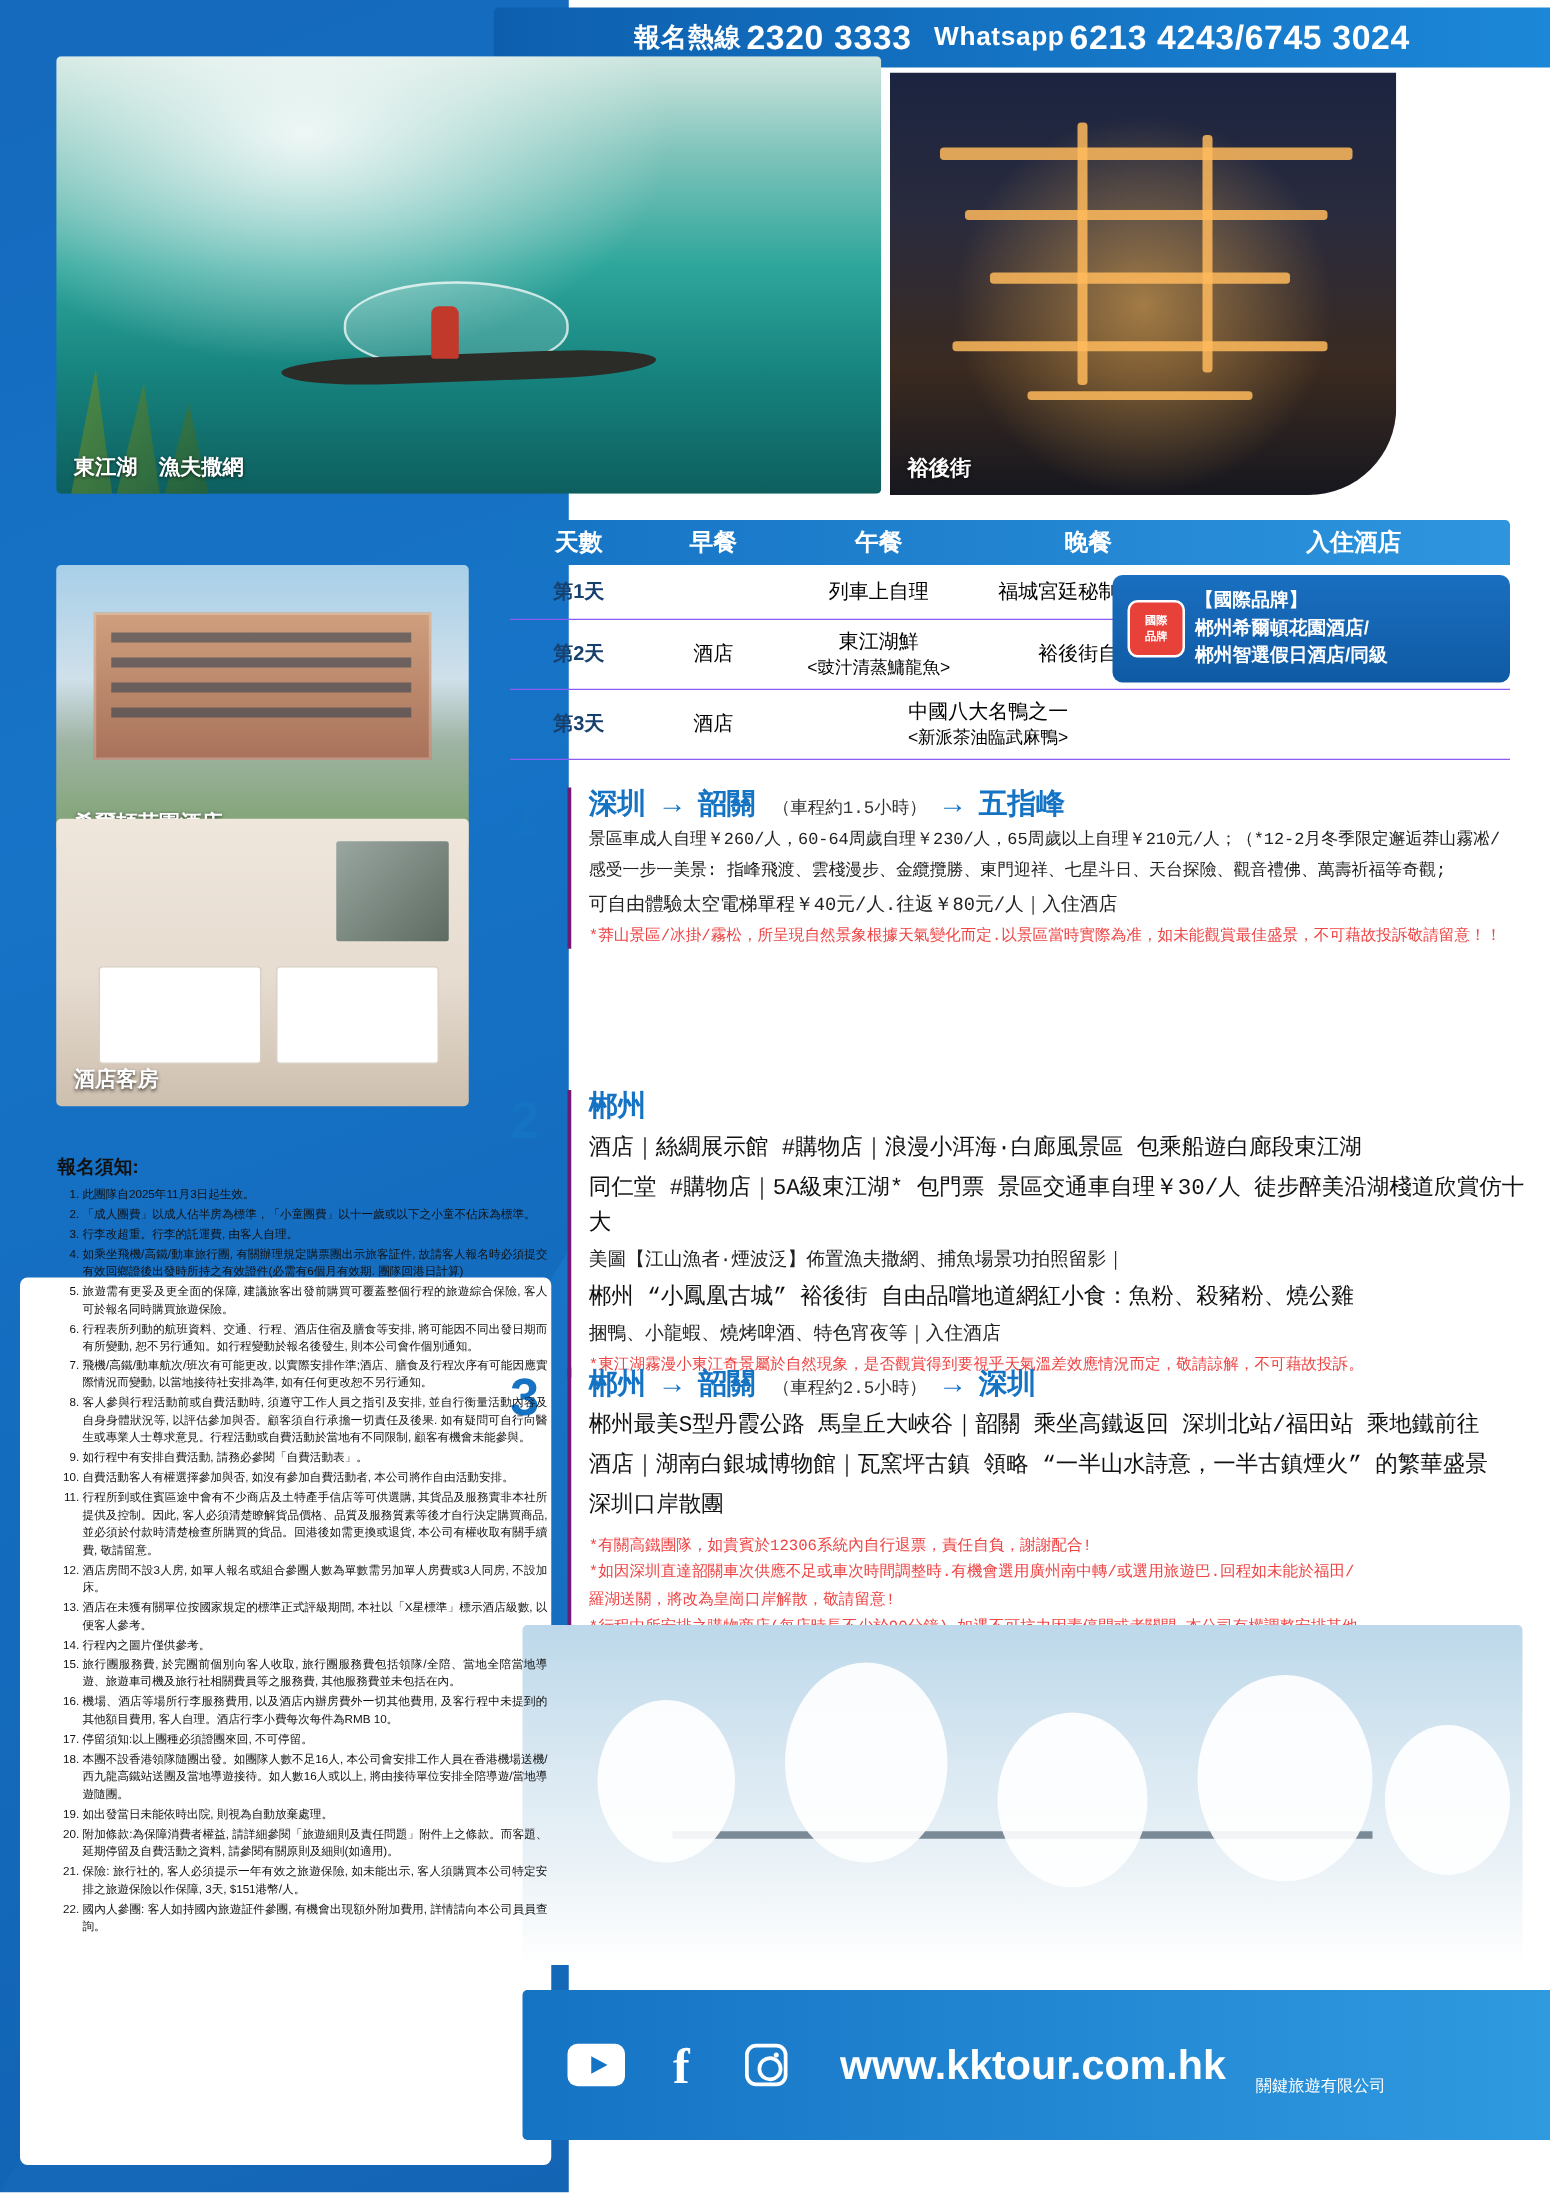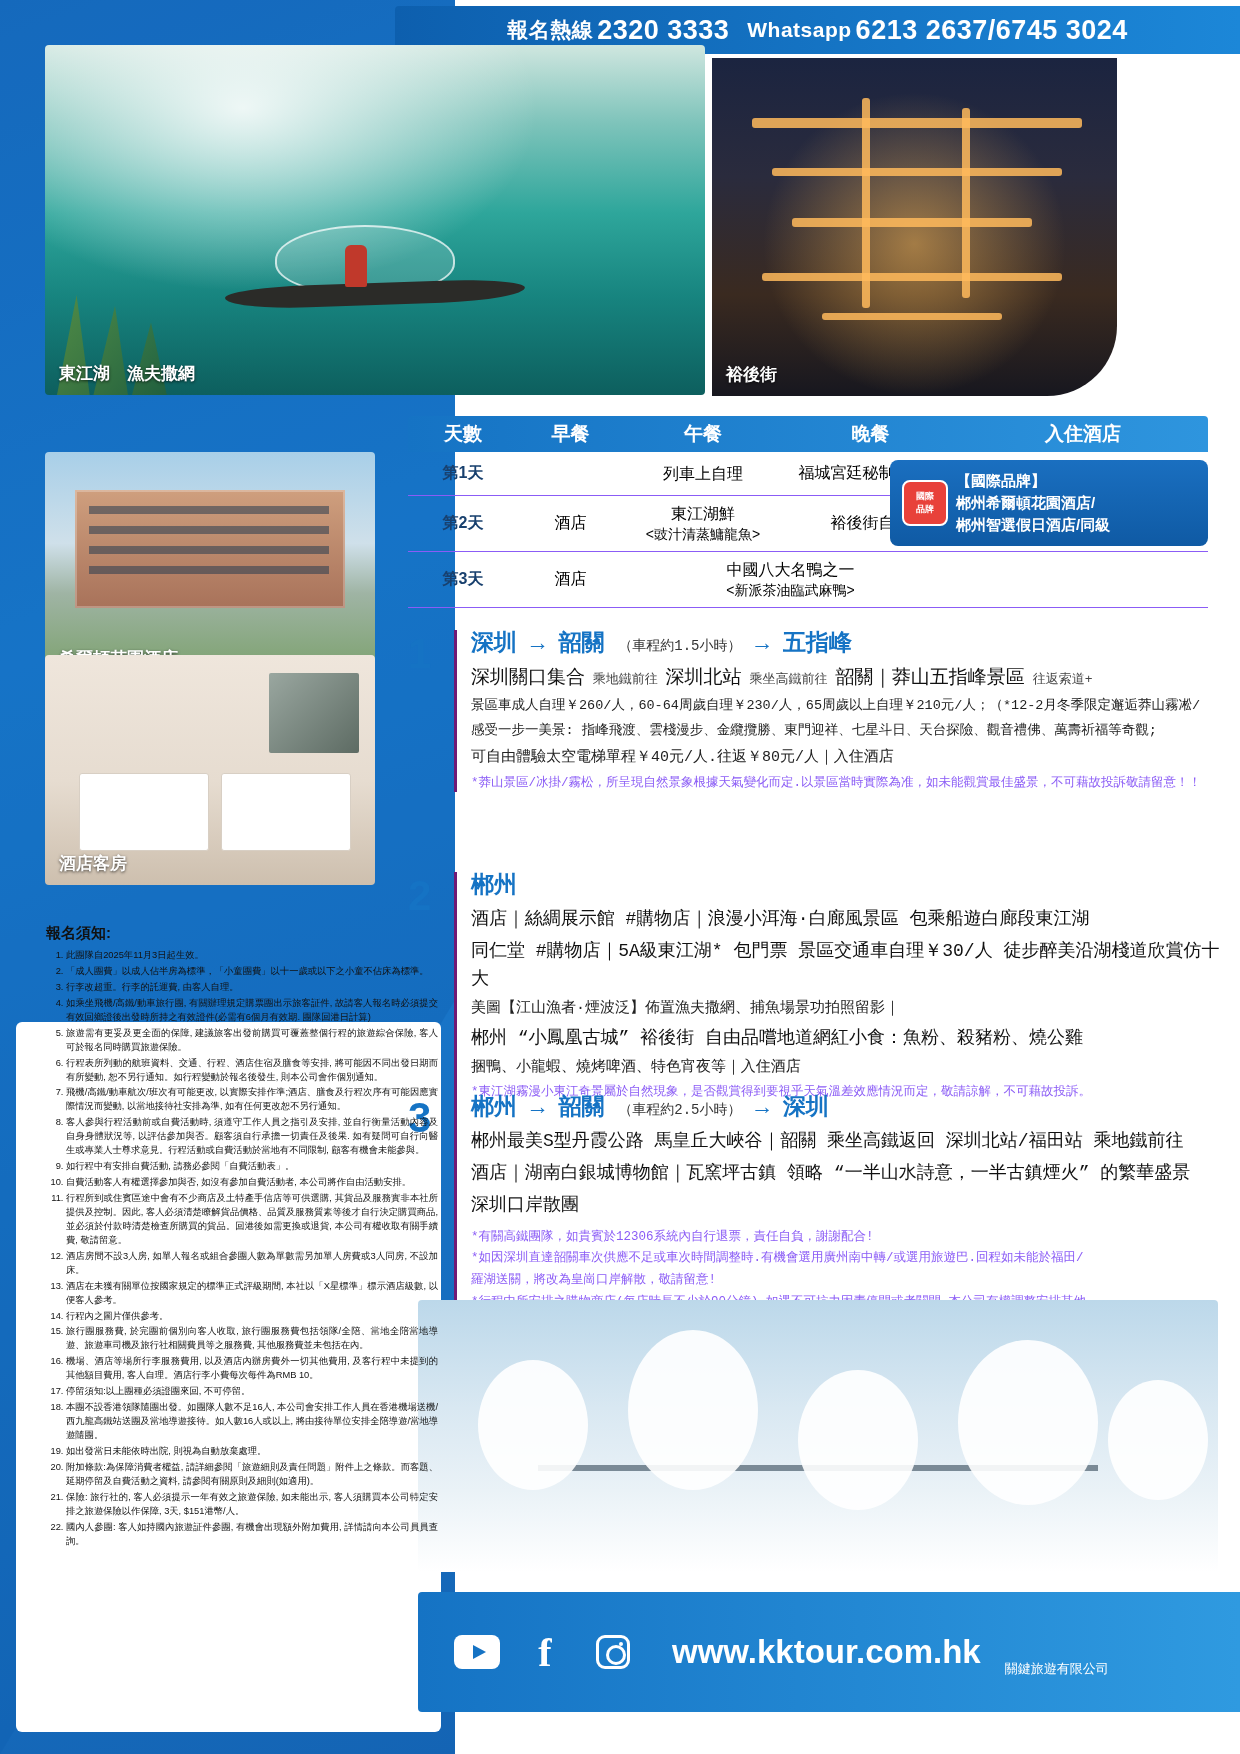--- a/index.html
+++ b/index.html
@@ -127,21 +127,21 @@
   .day-num{
     position:absolute; left:0; top:0; font-size:42px; font-weight:bold; color:#1573c4;
   }
   .day-body{ margin-left:46px; border-left:3px solid #701a75; padding-left:14px;font-family:Liberation Mono, monospace; }
   .day-title{ font-size:23px; font-weight:bold; color:#1573c4; line-height:1.3; }
   .day-title .small{ font-size:14px; color:#333; font-weight:normal;}
   .day-title .arrow{ color:#1573c4; }
   .line{ font-size:17px; color:#111; line-height:1.55; margin-top:4px; }
   .line .sm{ font-size:13px; color:#444; }
   .sub{ font-size:13.5px; color:#222; line-height:1.7; margin-top:2px;}
-  .redline{ font-size:12.5px; color:#8b5cf6; line-height:1.5; margin-top:3px;}
+  .redline{ font-size:12.5px; color:#ef4444; line-height:1.5; margin-top:3px;}
 
   
   .notes { position:absolute; left:46px; top:924px; width:392px; color:#111; }
   .notes h4{ font-size:15px; margin:0 0 6px 0; }
   .notes ol{ margin:0; padding-left:20px; }
   .notes li{ font-size:9.3px; line-height:1.5; margin-bottom:2px; text-align:justify; }
 
   
   .footer{
     position:absolute; left:418px; top:1592px; width:822px; height:120px;
@@ -162,21 +162,21 @@
 <body>
 
 <div class="left-bg"></div>
 <div class="left-bg-inner"></div>
 <div class="white-notes"></div>
 
 <div class="hotline">
   <span class="t1">報名熱線</span>
   <span class="t2">2320 3333</span>
   <span class="t3">Whatsapp</span>
-  <span class="t4">6213 2637/6745 3024</span>
+  <span class="t4">6213 4243/6745 3024</span>
 </div>
 
 <div class="photo p1">
   <div class="reed"></div>
   <div class="net"></div>
   <div class="boat"></div>
   <div class="person"></div>
   <div class="cap">東江湖　漁夫撒網</div>
 </div>
 
@@ -258,23 +258,20 @@
 <div class="day d1">
   <div class="day-num">1</div>
   <div class="day-body">
     <div class="day-title">
       <span>深圳</span>
       <span class="arrow">→</span>
       <span>韶關</span>
       <span class="small">（車程約1.5小時）</span>
       <span class="arrow">→</span>
       <span>五指峰</span>
-    </div>
-    <div class="line">
-      <span style="font-size:19px">深圳關口集合</span><span class="sm"> 乘地鐵前往 </span><span style="font-size:19px">深圳北站</span><span class="sm"> 乘坐高鐵前往 </span><span style="font-size:19px">韶關</span><span style="font-size:19px">｜</span><span style="font-size:19px">莽山五指峰景區</span><span class="sm"> 往返索道+</span>
     </div>
     <div class="sub">景區車成人自理￥260/人，60-64周歲自理￥230/人，65周歲以上自理￥210元/人；（*12-2月冬季限定邂逅莽山霧凇/</div>
     <div class="sub" style="margin-top:2px">感受一步一美景: 指峰飛渡、雲棧漫步、金纜攬勝、東門迎祥、七星斗日、天台探險、觀音禮佛、萬壽祈福等奇觀;</div>
     <div class="sub" style="font-size:15px">可自由體驗太空電梯單程￥40元/人.往返￥80元/人｜入住酒店</div>
     <div class="redline">*莽山景區/冰掛/霧松，所呈現自然景象根據天氣變化而定.以景區當時實際為准，如未能觀賞最佳盛景，不可藉故投訴敬請留意！！</div>
   </div>
 </div>
 
 <div class="day d2">
   <div class="day-num">2</div>

